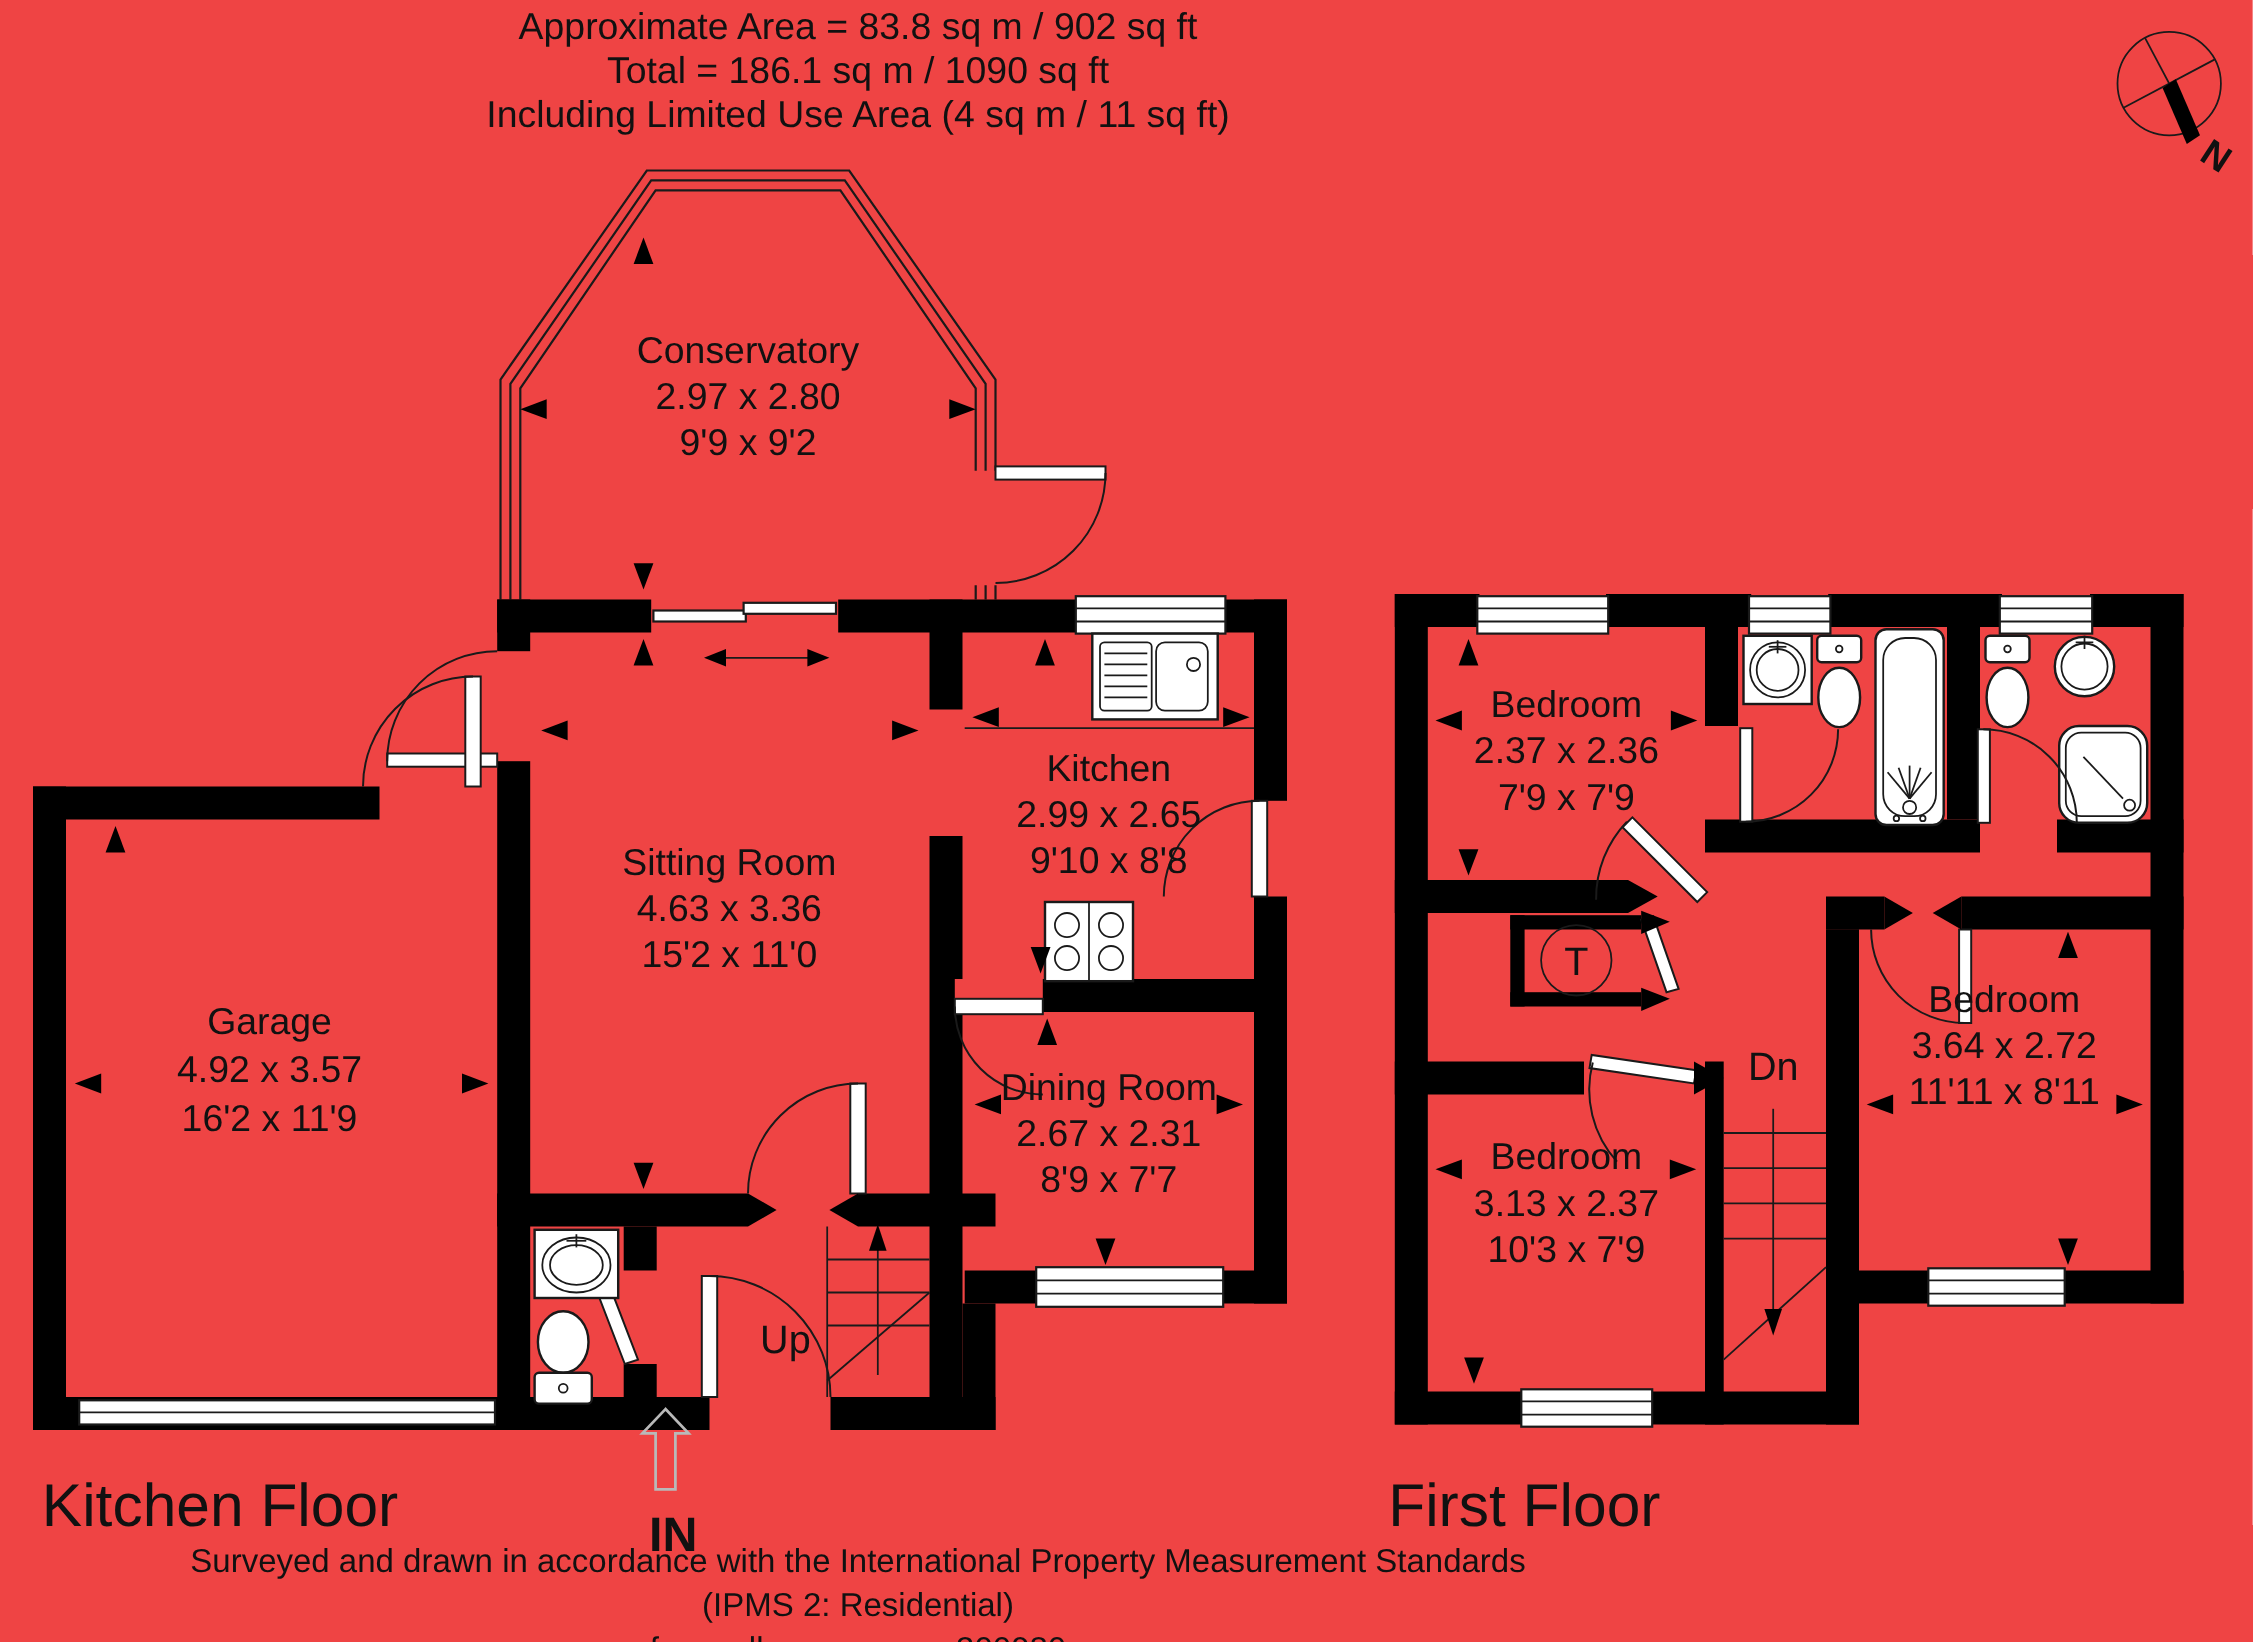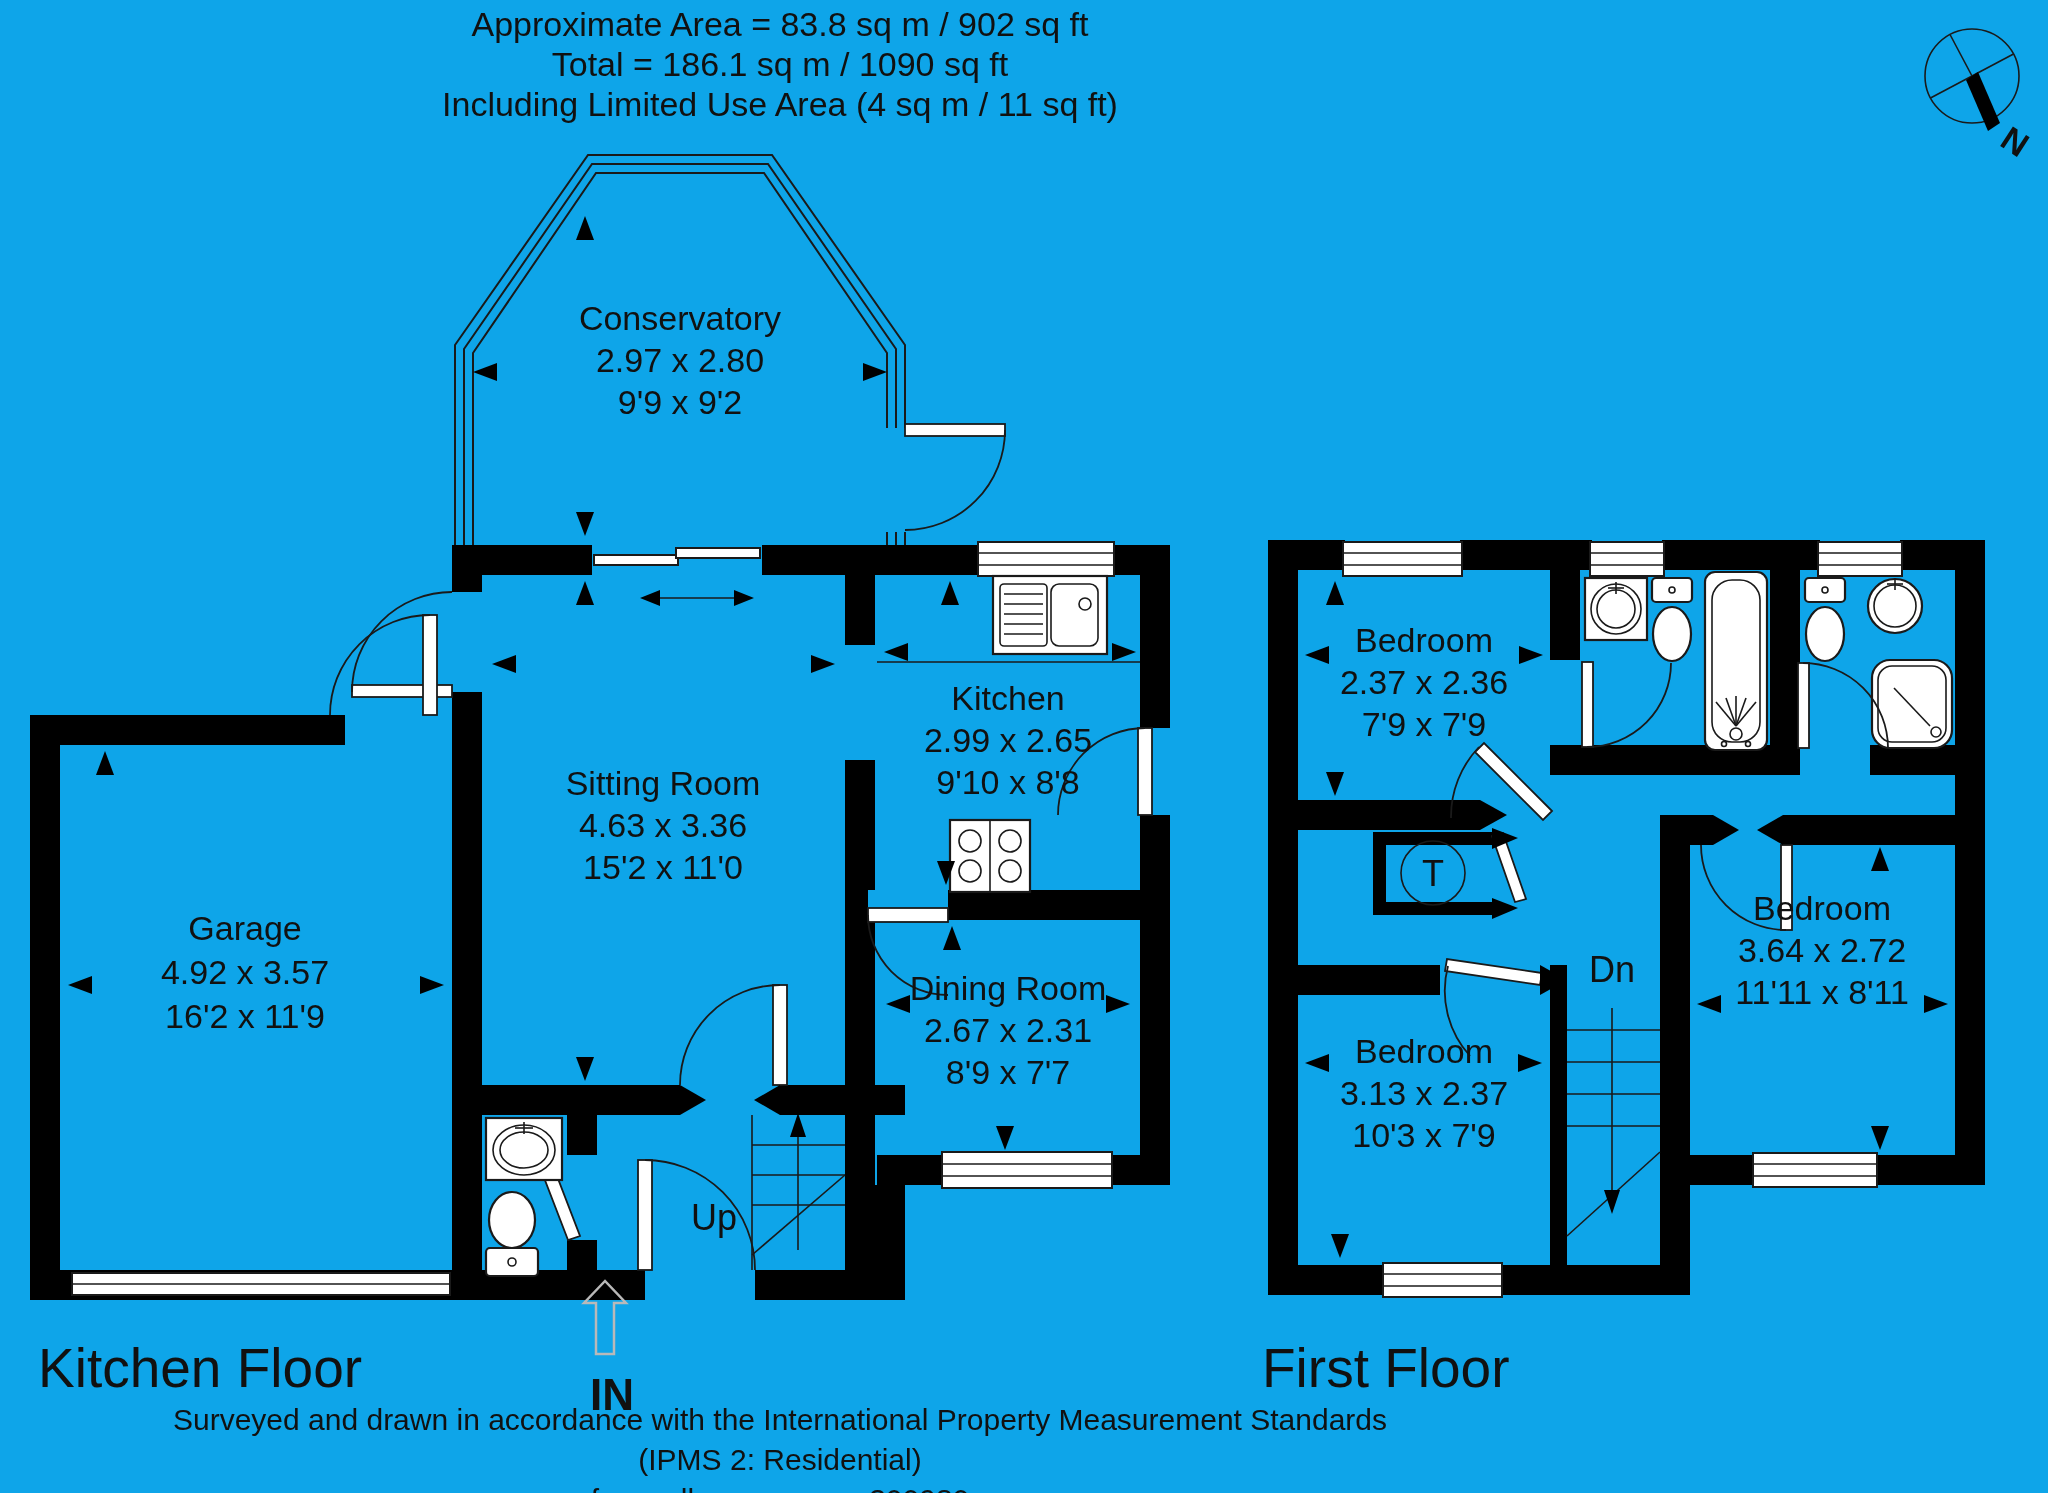--- a/index.html
+++ b/index.html
@@ -1,16 +1,16 @@
 <!DOCTYPE html>
 <html><head>
 <meta charset="utf-8">
 <style>
   html,body{margin:0;padding:0;background:#ffffff;}
-  .canvas{position:relative;width:2048px;height:1493px;background:#0ea5e9;overflow:hidden;
+  .canvas{position:relative;width:2048px;height:1493px;background:#ef4444;overflow:hidden;
           font-family:"Liberation Sans", sans-serif;color:#111;}
   .canvas svg{position:absolute;left:0;top:0;}
   .header{position:absolute;left:230px;top:4px;width:1100px;text-align:center;
           font-size:34px;line-height:40px;color:#111;}
   .footer{position:absolute;left:130px;top:1400px;width:1300px;text-align:center;
           font-size:30px;line-height:40px;color:#111;}
   .floor-title{position:absolute;top:1336px;font-size:55px;color:#111;}
   .floor-title.gf{left:38px;}
   .floor-title.ff{left:1262px;}
   

